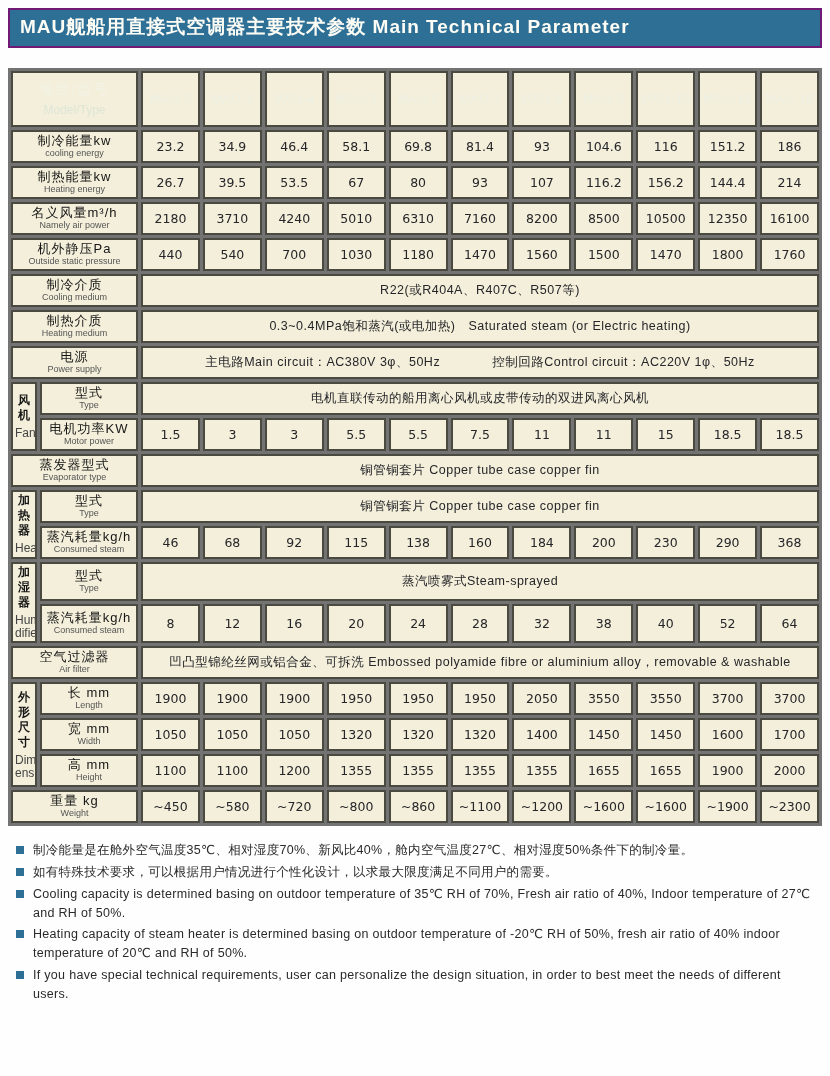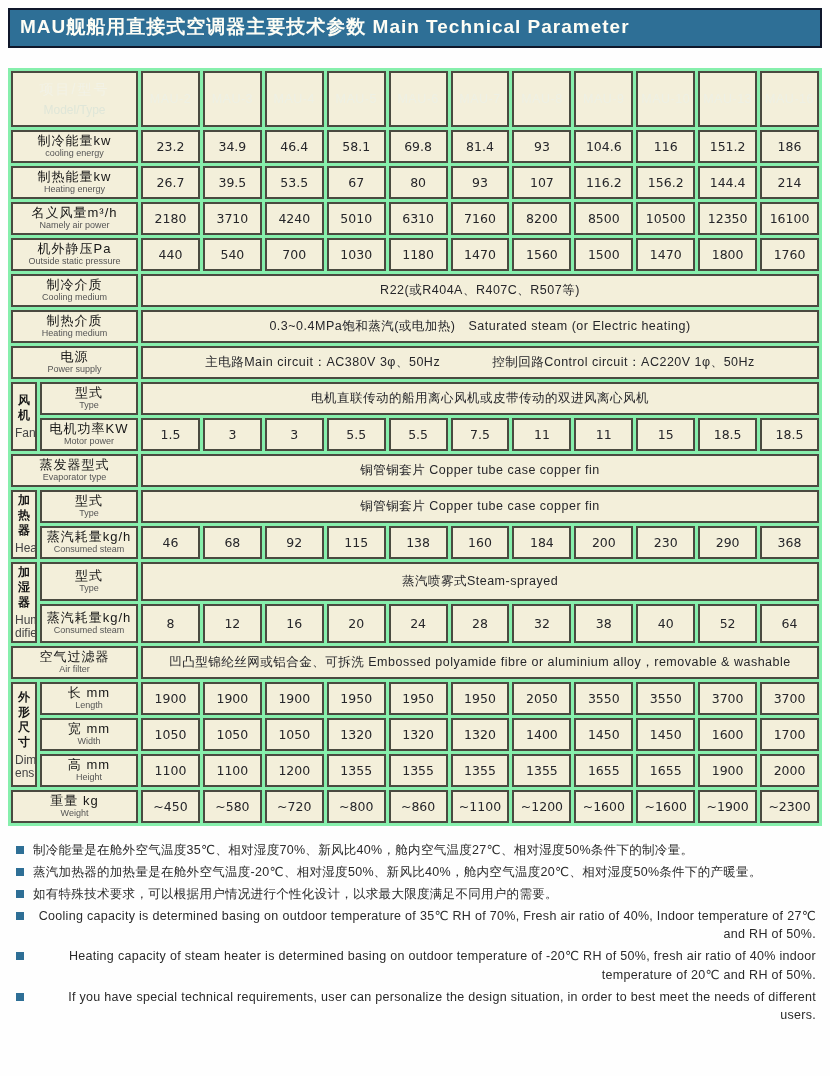--- a/index.html
+++ b/index.html
@@ -6,35 +6,35 @@
   body{
     width:830px;height:1076px;overflow:hidden;
     font-family:"Liberation Sans","DejaVu Sans",sans-serif;
     color:#222;
   }
   .page{padding:8px 8px 0 8px;}
 
   
   .title-bar{
     background:#2E6F96;
-    border:2px solid #0f172a;
+    border:2px solid #701a75;
     color:#fdfdf5;
     font-size:19px;font-weight:bold;letter-spacing:1px;
     padding:4px 10px 6px 10px;
     box-sizing:border-box;
   }
 
   
   table.spec{
     margin-top:20px;
     width:814px;
     border-collapse:separate;
     border-spacing:3px;
     table-layout:fixed;
-    background:#86efac;
+    background:#737373;
   }
   table.spec th,table.spec td{
     box-sizing:border-box;
     border:2px solid #4a4a40;
     background:#f3efda;
     text-align:center;vertical-align:middle;
     padding:1px 2px;
     overflow:hidden;
     font-weight:normal;
   }
@@ -50,21 +50,21 @@
   tbody th,tbody td{height:33px;}
   .label-cell .zh{font-size:13px;color:#161616;letter-spacing:1px;line-height:1.15;}
   .label-cell .en{font-size:9px;color:#555;line-height:1.1;}
   td.val{font-size:12.5px;color:#26262a;font-family:"DejaVu Sans",sans-serif;}
   td.span-cell{font-size:12.5px;color:#26262a;letter-spacing:0.5px;}
   th.group-cell{padding:0;}
   .g-zh{font-size:12px;color:#161616;white-space:pre-line;line-height:1.25;font-weight:bold;}
   .g-en{font-size:12px;color:#444;white-space:pre-line;line-height:1.1;margin-top:4px;}
 
   
-  .notes{margin:15px 6px 0 6px;text-align:right;}
+  .notes{margin:15px 6px 0 6px;}
   .note-item{
     display:flex;align-items:flex-start;
     font-size:12.5px;line-height:1.5;color:#2a2a2a;
     margin-bottom:3px;
   }
   .bullet{
     flex:none;width:8px;height:8px;background:#2E6F96;
     margin:5px 9px 0 2px;
   }
   .note-text{letter-spacing:0.3px;}
@@ -381,24 +381,20 @@
           <td class="val">~1900</td>
           <td class="val">~2300</td>
         </tr>
       </tbody>
   </table>
 
   <div class="notes">
       <div class="note-item">
         <span class="bullet"></span>
         <span class="note-text">制冷能量是在舱外空气温度35℃、相对湿度70%、新风比40%，舱内空气温度27℃、相对湿度50%条件下的制冷量。</span>
-      </div>
-      <div class="note-item">
-        <span class="bullet"></span>
-        <span class="note-text">蒸汽加热器的加热量是在舱外空气温度-20℃、相对湿度50%、新风比40%，舱内空气温度20℃、相对湿度50%条件下的产暖量。</span>
       </div>
       <div class="note-item">
         <span class="bullet"></span>
         <span class="note-text">如有特殊技术要求，可以根据用户情况进行个性化设计，以求最大限度满足不同用户的需要。</span>
       </div>
       <div class="note-item">
         <span class="bullet"></span>
         <span class="note-text">Cooling capacity is determined basing on outdoor temperature of 35℃ RH of 70%, Fresh air ratio of 40%, Indoor temperature of 27℃ and RH of 50%.</span>
       </div>
       <div class="note-item">

